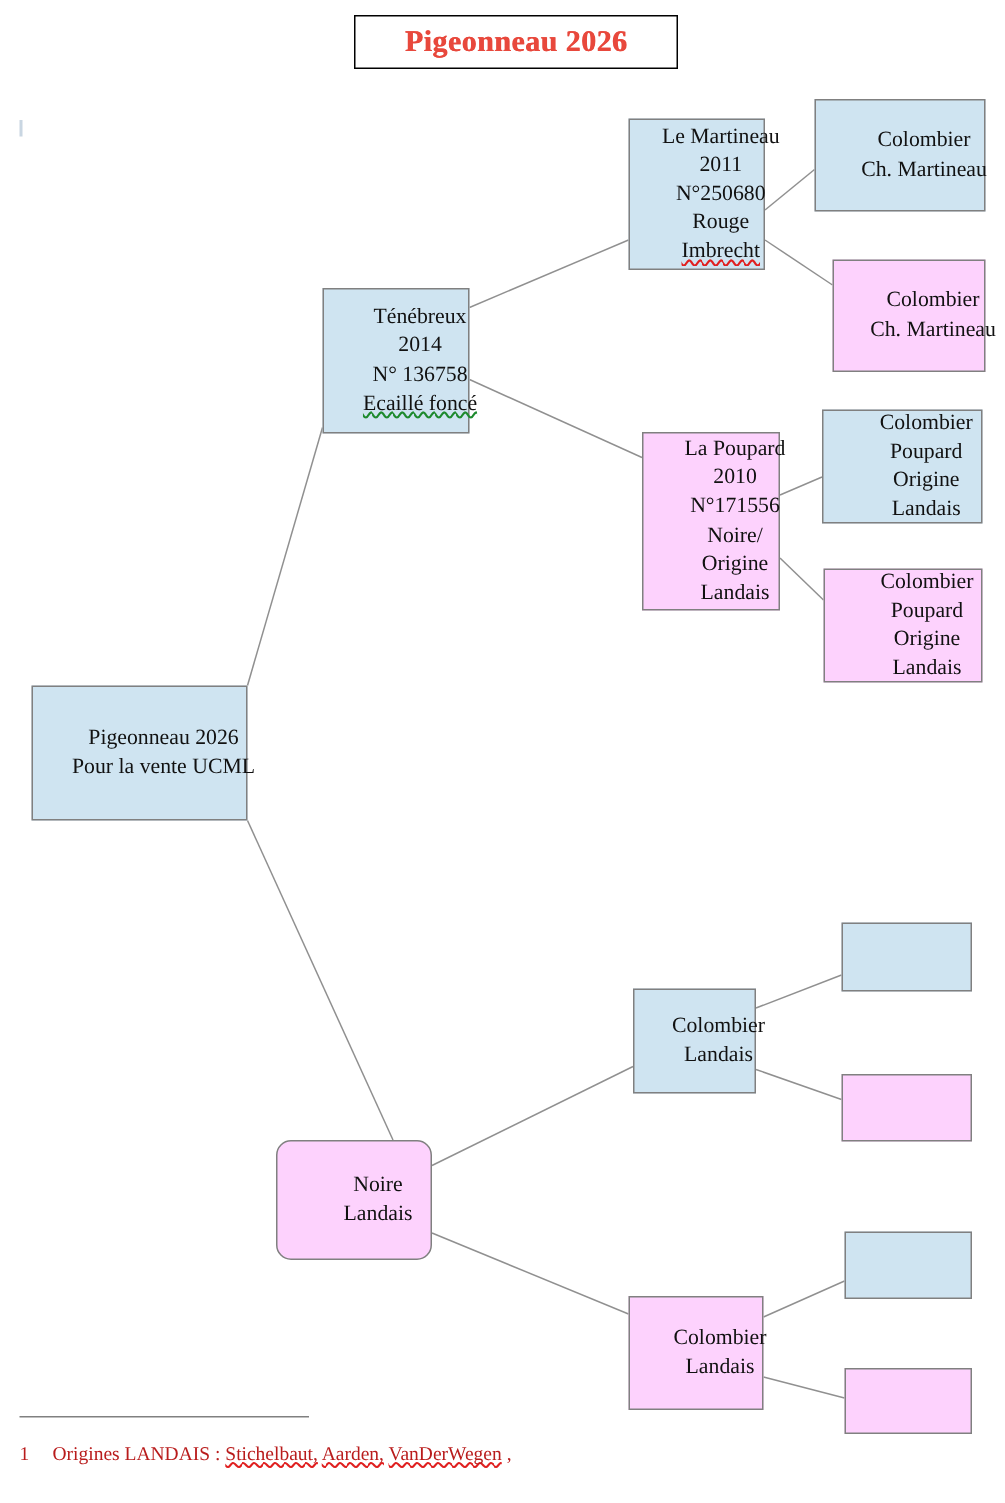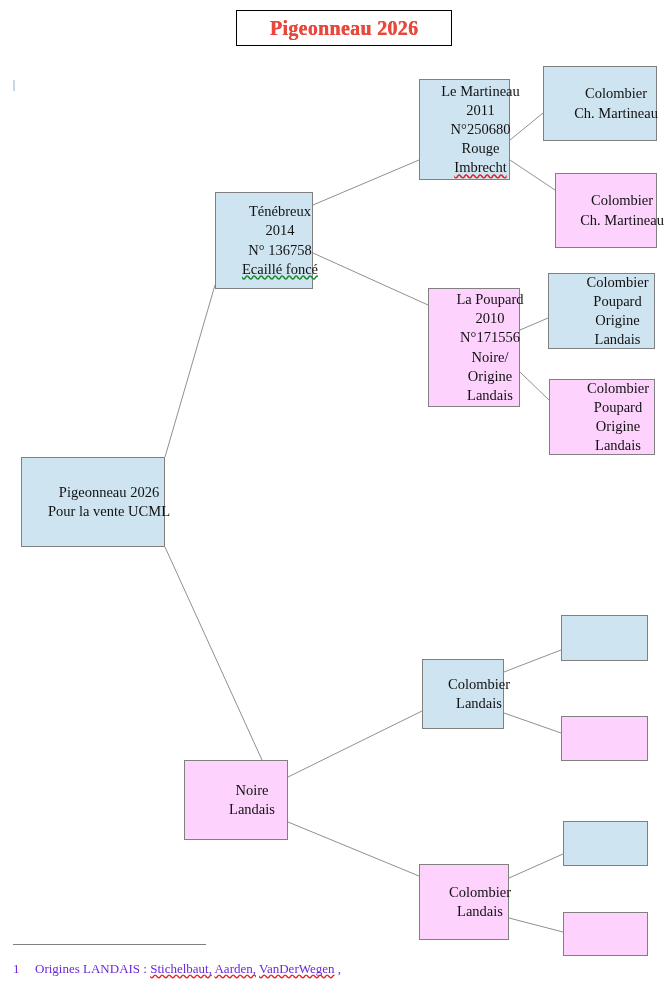--- a/index.html
+++ b/index.html
@@ -86,21 +86,21 @@
   
   .footnote-rule {
     position: absolute;
     border-top: 1px solid #808080;
     height: 0;
   }
   .footnote {
     position: absolute;
     font-size: 13px;
     line-height: 1.45;
-    color: #6d28d9;
+    color: #b91c1c;
     font-family: "Liberation Serif", "DejaVu Serif", serif;
     white-space: nowrap;
   }
   .footnote .fn-num { display: inline-block; width: 22px; }
   .footnote .fn-l2 { display: block; padding-left: 26px; }
 
   
   .caret-mark {
     position: absolute;
     width: 2px;
@@ -145,21 +145,21 @@
         </span>
       </div>
       <div class="node blue" style="left: 215px; top: 192px; width: 98px; height: 97px;">
         <span class="node-label">
           <span class="ln">Ténébreux</span>
           <span class="ln">2014</span>
           <span class="ln">N° 136758</span>
           <span class="ln sp-green">Ecaillé foncé</span>
         </span>
       </div>
-      <div class="node pink" style="left: 184px; top: 760px; width: 104px; height: 80px;">
+      <div class="node pink" style="left: 184px; top: 760px; width: 104px; height: 80px; border-radius: 10px;">
         <span class="node-label">
           <span class="ln">Noire</span>
           <span class="ln">Landais</span>
         </span>
       </div>
       <div class="node blue" style="left: 419px; top: 79px; width: 91px; height: 101px;">
         <span class="node-label">
           <span class="ln">Le Martineau</span>
           <span class="ln">2011</span>
           <span class="ln">N°250680</span>

